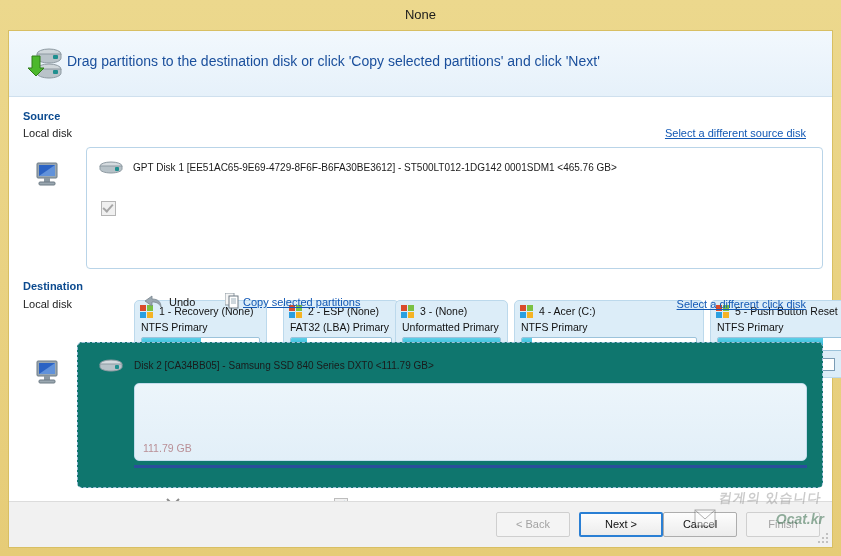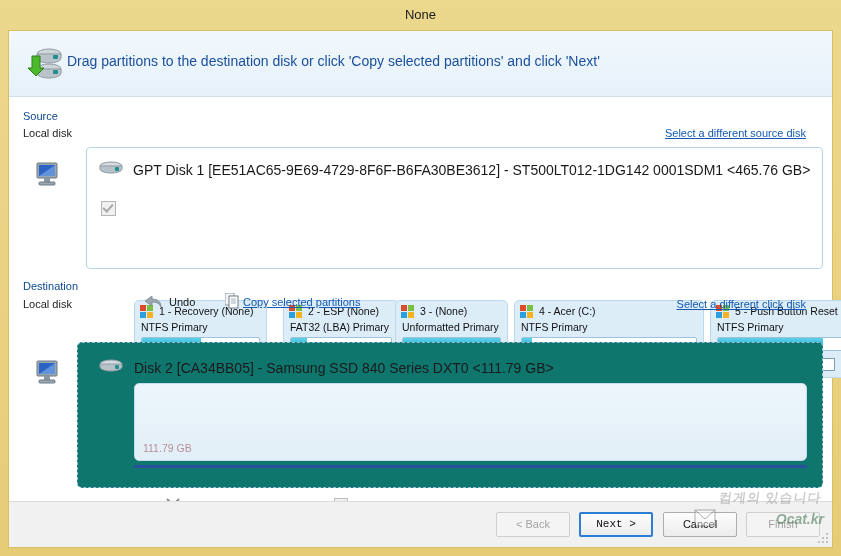--- a/index.html
+++ b/index.html
@@ -31,39 +31,39 @@
     border-bottom:1px solid #cfe0ee;
     box-sizing:border-box;
   }
   .header-icon{position:absolute;left:18px;top:15px;width:36px;height:36px;}
   .header-text{
     position:absolute;left:58px;top:22px;
     font-size:14px;color:#1a4f9c;white-space:nowrap;
   }
   
   .sec-label{
-    position:absolute;font-size:11px;font-weight:normal;color:#0b4a8f;
+    position:absolute;font-size:11px;font-weight:bold;color:#0b4a8f;
   }
   .sub-label{position:absolute;font-size:11px;color:#222;}
   .link{
     position:absolute;font-size:11px;color:#1359b5;
     text-decoration:underline;cursor:pointer;white-space:nowrap;
   }
   
   .pc-icon{position:absolute;width:30px;height:28px;}
   .disk-panel{
     position:absolute;box-sizing:border-box;
     border:1px solid #b9d4e8;border-radius:4px;background:#ffffff;
   }
   .disk-panel.dashed{
     border:1px dashed #9bbdd8;border-radius:5px;background:#0f766e;
   }
   .hdd-icon{position:absolute;width:26px;height:15px;}
   .disk-title{
-    position:absolute;font-size:14px;color:#1a1a1a;white-space:nowrap;
+    position:absolute;font-size:10px;color:#1a1a1a;white-space:nowrap;
   }
   
   .cb{
     box-sizing:border-box;display:inline-block;
     border:1px solid #7b9cb5;background:#ffffff;position:relative;
   }
   .cb.sm{width:13px;height:13px;}
   .cb.lg{width:15px;height:15px;}
   .cb.disabled{background:#f0f0f0;border-color:#b5b5b5;}
   .cb.checked::after{
@@ -337,21 +337,21 @@
       <span>Cloned Partition Properties</span>
     </div>
 
     <div class="tool" style="right:26px;top:486px;">
       <span>Copy selected partitions when I click 'Next'</span>
       <span class="cb sm checked" style="vertical-align:-2px;margin-left:5px;"></span>
     </div>
 
     <div class="btnbar">
       <div class="btn disabled" style="left:487px;width:74px;">&lt; Back</div>
-      <div class="btn primary" style="left:570px;width:74px;font-family:Liberation Mono, monospace;">Next &gt;</div>
+      <div class="btn primary" style="left:570px;width:84px;">Next &gt;</div>
       <div class="btn" style="left:654px;width:74px;">Cancel</div>
       <div class="btn disabled" style="left:737px;width:74px;">Finish</div>
 
       <div class="wm">
         <div class="wm-kr">컴게의 있습니다</div>
         <div class="wm-url">Ocat.kr</div>
         <svg style="position:absolute;left:16px;top:20px;width:22px;height:18px;" viewBox="0 0 22 18">
           <rect x="1" y="1" width="20" height="16" fill="#fff" stroke="#555"></rect>
           <path d="M1 1 L11 10 L21 1" fill="none" stroke="#555"></path>
         </svg>

